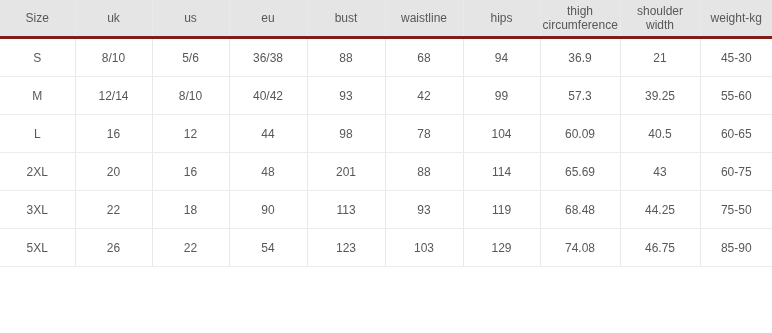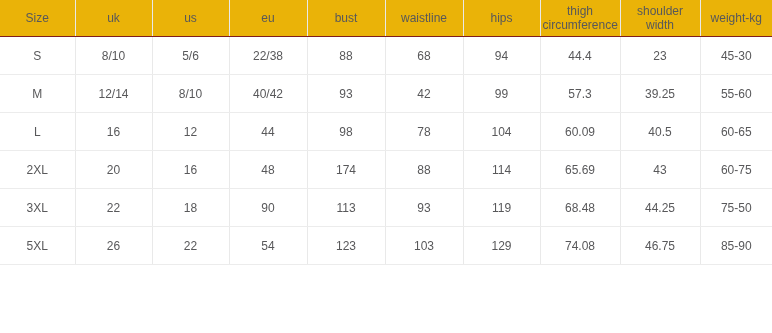--- a/index.html
+++ b/index.html
@@ -29,22 +29,22 @@
     font-size: 12px;
     line-height: 14px;
     padding: 0 2px;
   }
   #size-chart th:last-child,
   #size-chart td:last-child {
     border-right: none;
   }
   #size-chart thead th {
     height: 36px;
-    background: #eab308;
-    border-bottom: 1px solid #7f1d1d;
+    background: #e5e5e5;
+    border-bottom: 3px solid #7f1d1d;
   }
   #size-chart tbody td {
     height: 37px;
     background: #ffffff;
   }
   
   .col-size     { width: 75px; }
   .col-uk       { width: 77px; }
   .col-us       { width: 77px; }
   .col-eu       { width: 78px; }
@@ -83,26 +83,26 @@
         <th>thigh circumference</th>
         <th>shoulder width</th>
         <th>weight-kg</th>
       </tr>
   </thead>
   <tbody>
       <tr>
         <td>S</td>
         <td>8/10</td>
         <td>5/6</td>
-        <td>22/38</td>
+        <td>36/38</td>
         <td>88</td>
         <td>68</td>
         <td>94</td>
-        <td>44.4</td>
-        <td>23</td>
+        <td>36.9</td>
+        <td>21</td>
         <td>45-30</td>
       </tr>
       <tr>
         <td>M</td>
         <td>12/14</td>
         <td>8/10</td>
         <td>40/42</td>
         <td>93</td>
         <td>42</td>
         <td>99</td>
@@ -120,21 +120,21 @@
         <td>104</td>
         <td>60.09</td>
         <td>40.5</td>
         <td>60-65</td>
       </tr>
       <tr>
         <td>2XL</td>
         <td>20</td>
         <td>16</td>
         <td>48</td>
-        <td>174</td>
+        <td>201</td>
         <td>88</td>
         <td>114</td>
         <td>65.69</td>
         <td>43</td>
         <td>60-75</td>
       </tr>
       <tr>
         <td>3XL</td>
         <td>22</td>
         <td>18</td>

